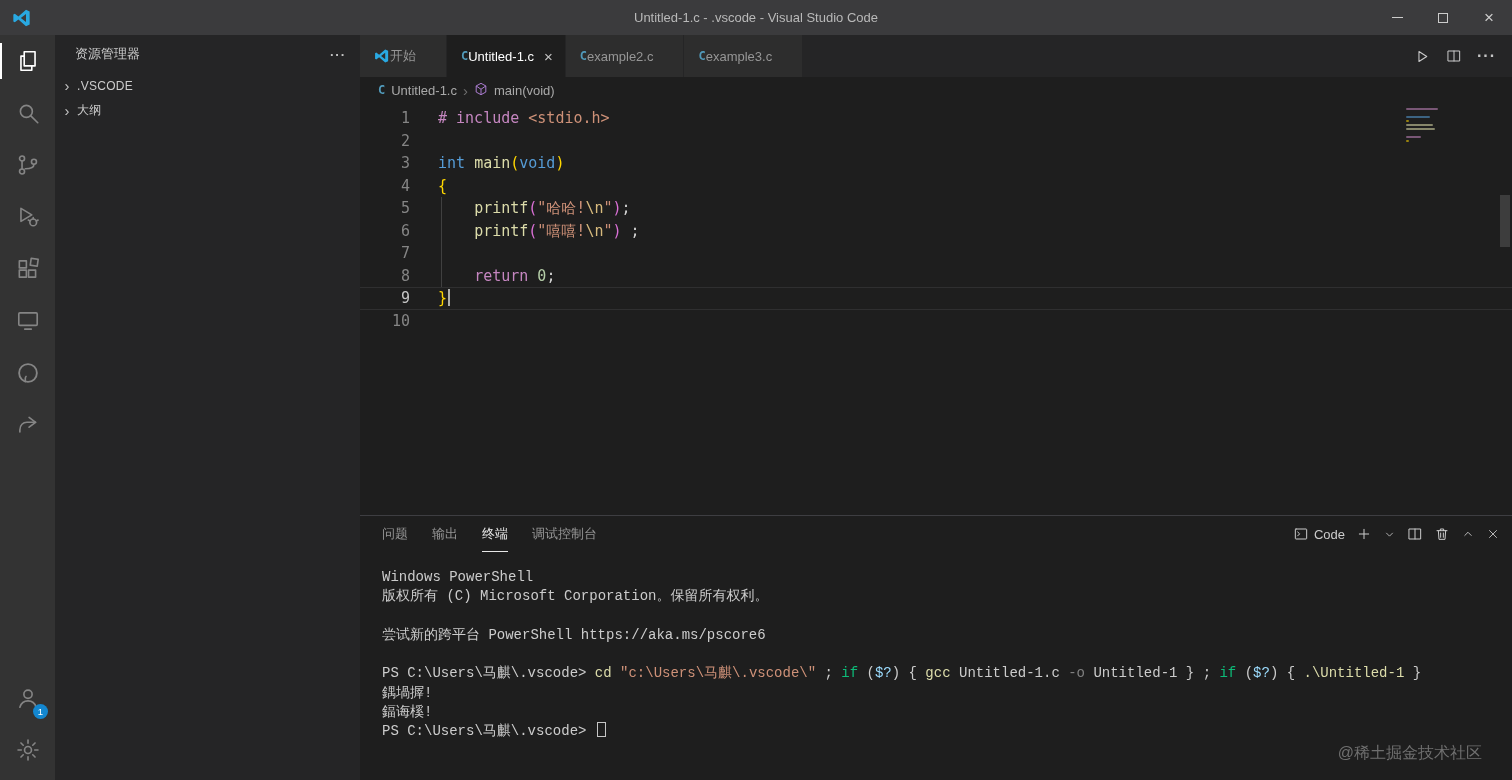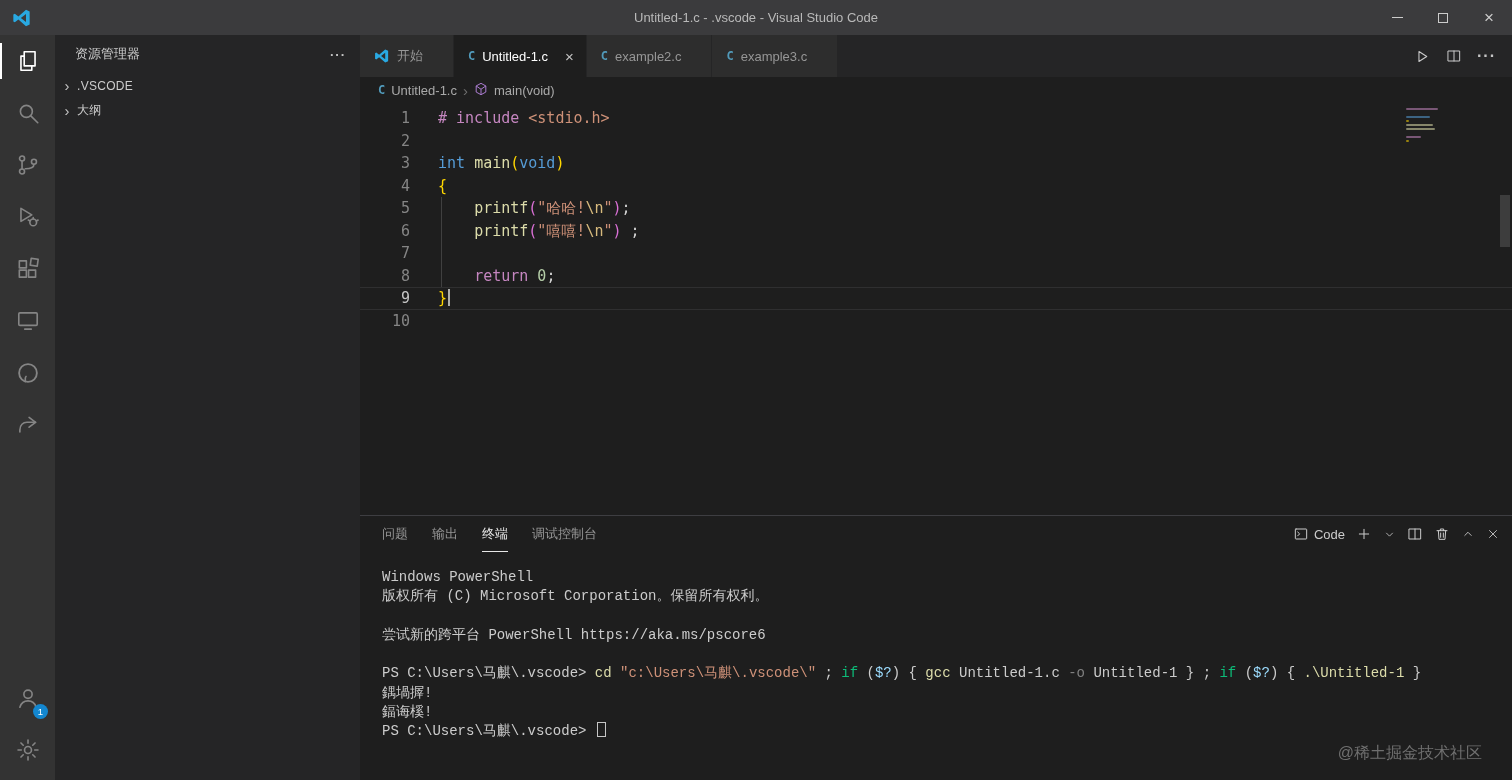--- a/index.html
+++ b/index.html
@@ -36,21 +36,21 @@
   .more-dots{margin-left:auto;letter-spacing:1px;font-weight:700;color:#c5c5c5}
   .side-section{height:25px;display:flex;align-items:center;padding-left:4px;font-size:13px}
   .chev{width:16px;text-align:center;font-size:15px;color:#c5c5c5;margin-right:2px}
   .side-label{font-weight:400;font-size:12px;letter-spacing:.3px}
 
   
   .main{position:absolute;left:360px;top:35px;right:0;bottom:0}
   .tabbar{position:absolute;top:0;left:0;right:0;height:42px;background:#252526;display:flex}
   .tabs{display:flex;height:100%}
   .tab{display:flex;align-items:center;height:100%;padding:0 12px 0 14px;background:#2d2d2d;
-    border-right:1px solid #252526;font-size:13px;color:#969696;gap:7px}
+    border-right:1px solid #252526;font-size:13px;color:#969696;}
   .tab.pad-r{padding-right:30px}
   .tab.active{background:#1e1e1e;color:#ffffff}
   .tab-icon{display:flex;align-items:center}
   .c-badge{color:#519aba;font-family:"DejaVu Sans Mono","Liberation Mono",monospace;font-weight:700;font-size:12px}
   .tab-close{margin-left:10px;font-size:15px;color:#c5c5c5}
   .editor-actions{margin-left:auto;display:flex;align-items:center;gap:15px;padding-right:16px;color:#cbcbcb}
   .editor-actions svg,.pa-icon svg{stroke:currentColor;fill:none;stroke-width:1.5;stroke-linecap:round;stroke-linejoin:round}
 
   .breadcrumb{position:absolute;top:42px;left:0;right:0;height:26px;background:#1e1e1e;
     display:flex;align-items:center;gap:6px;padding-left:18px;font-size:13px;color:#a9a9a9}

